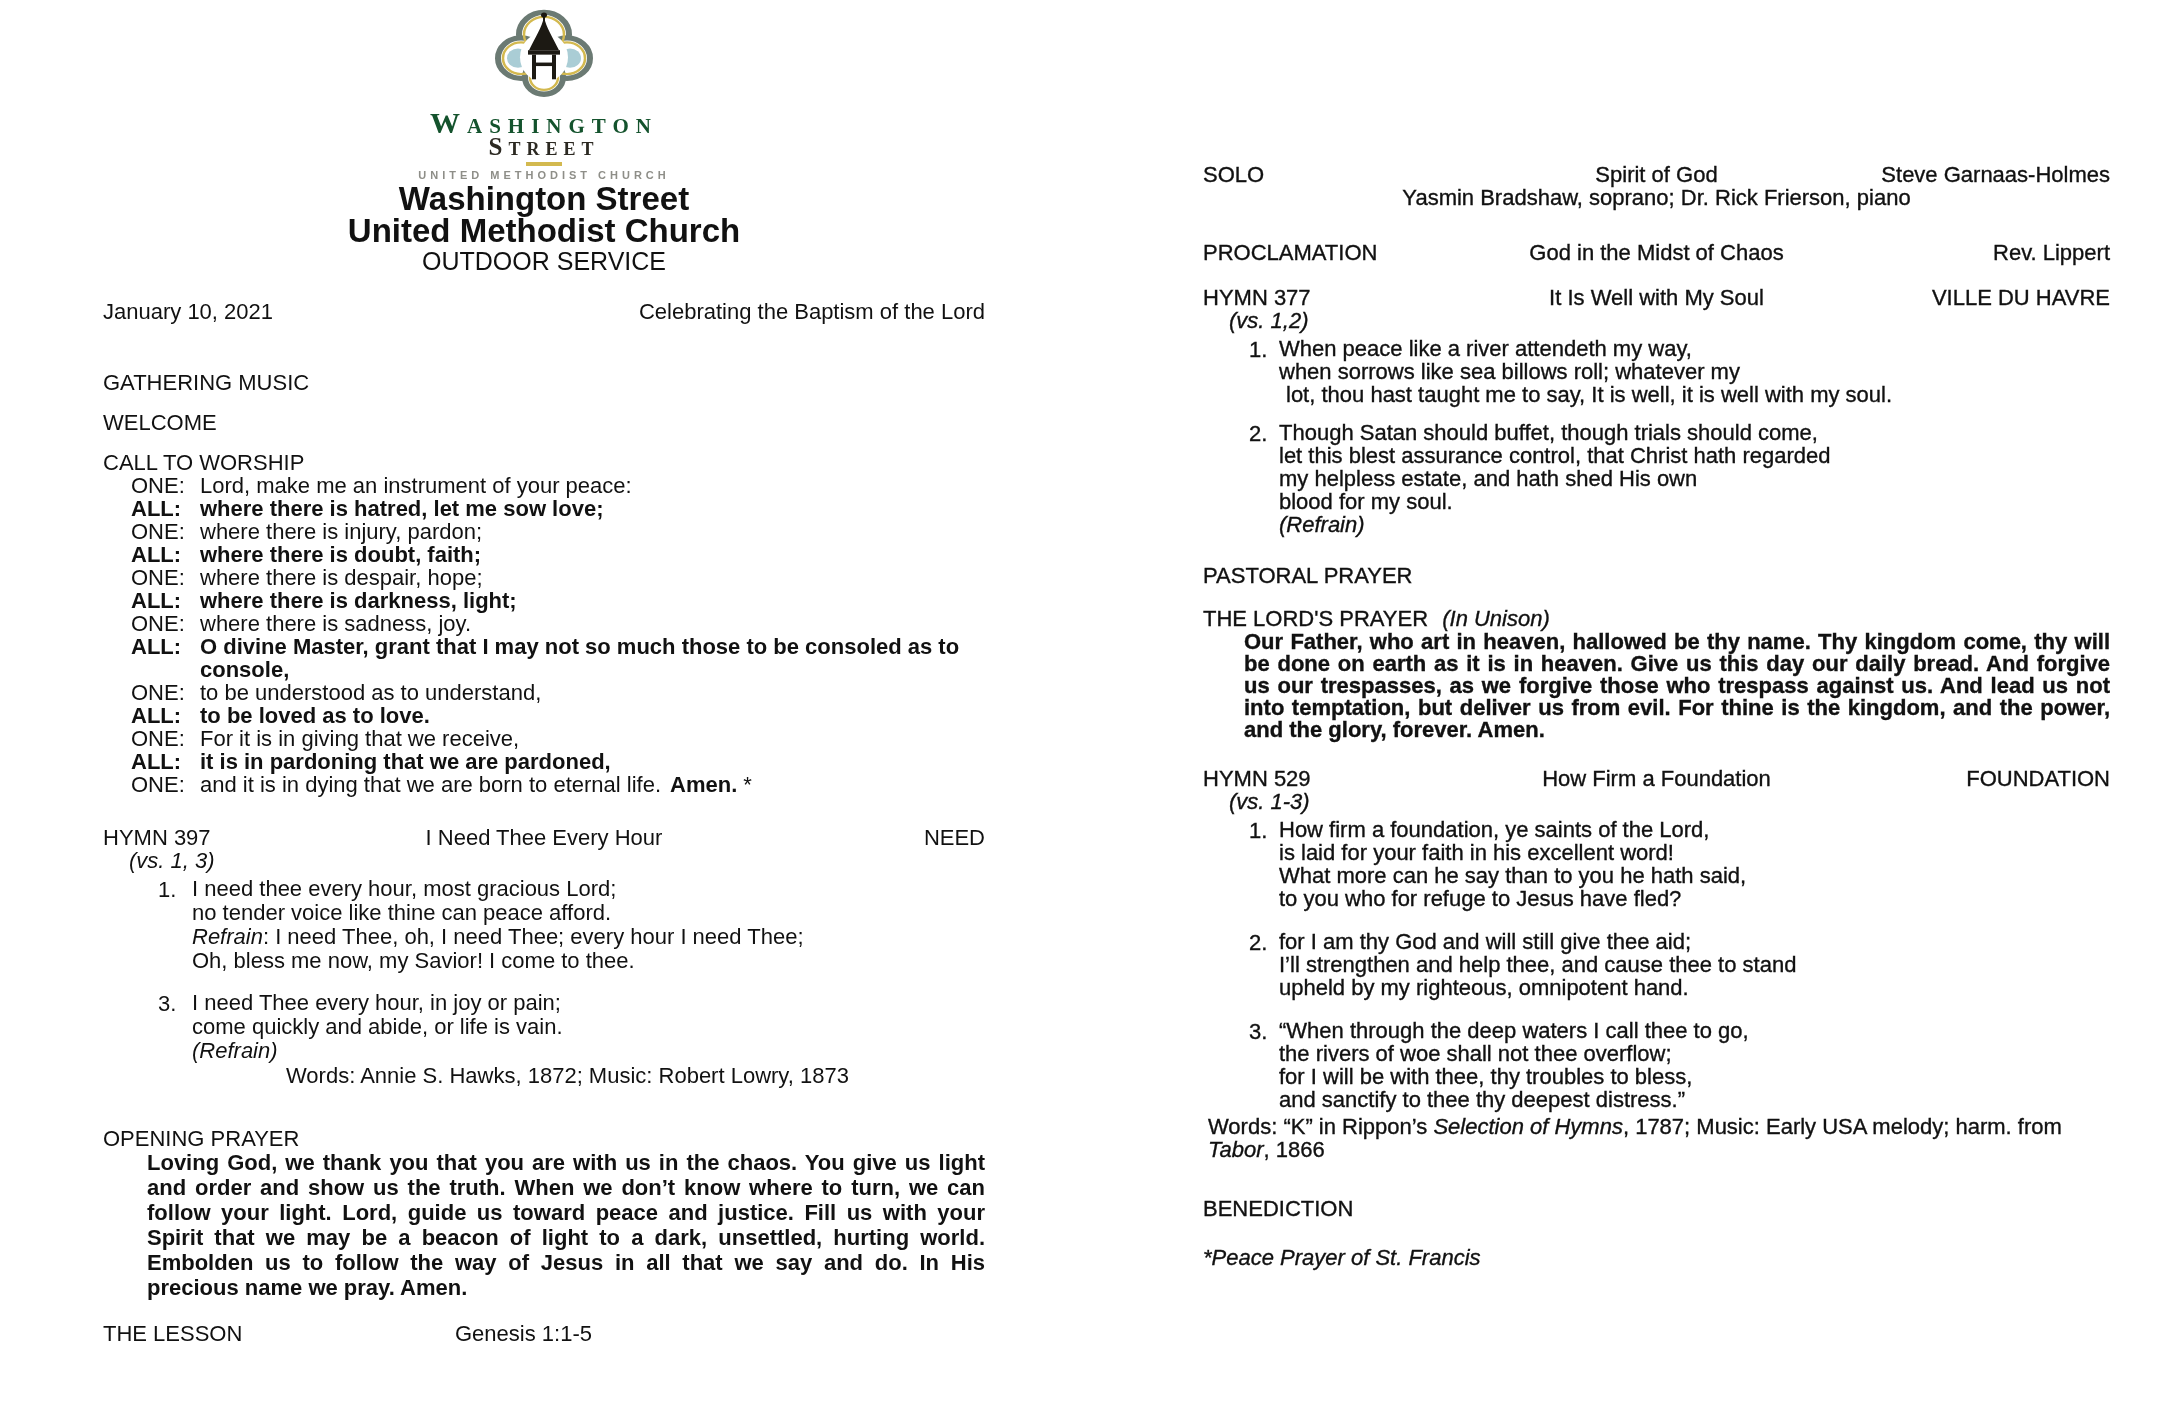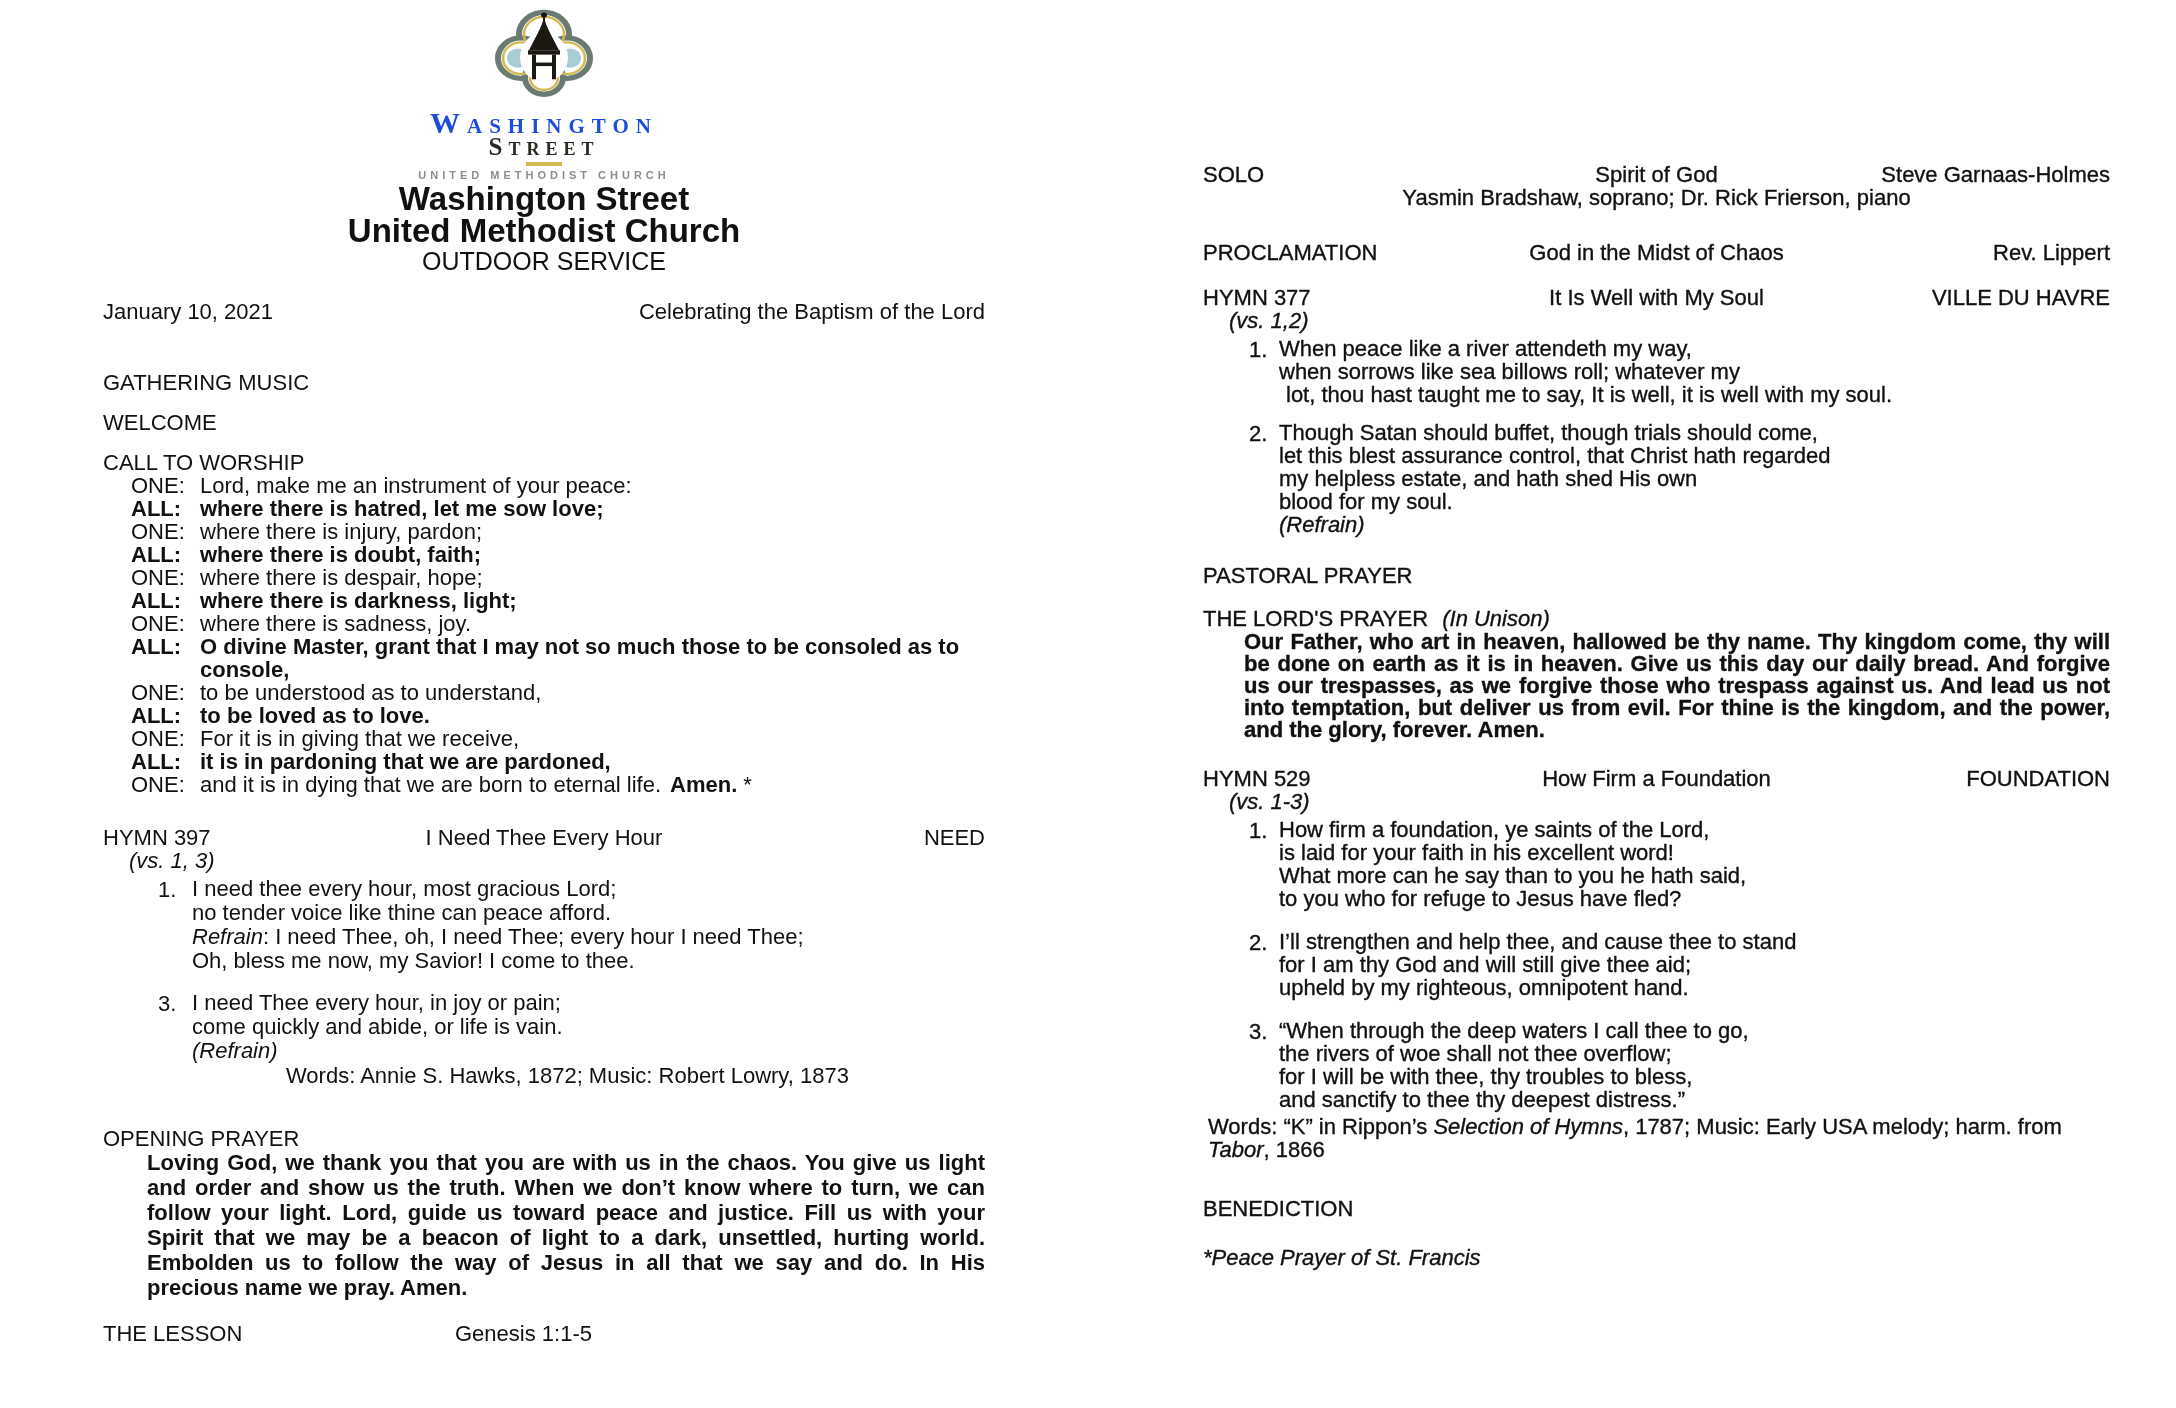--- a/index.html
+++ b/index.html
@@ -8,21 +8,21 @@
     font-family:"Liberation Sans","DejaVu Sans",sans-serif;
     font-size:22px; color:#111; overflow:hidden;
   }
   .col { position:absolute; top:0; }
   .col-left  { left:103px; width:882px; }
   .col-right { left:1203px; width:907px; -webkit-text-stroke:0.35px #111; }
 
   
   .logo-block { text-align:center; margin-top:8px; }
   .logo-name1 { font-family:"Liberation Serif","DejaVu Serif",serif; font-variant:small-caps;
-                font-size:30px; font-weight:600; letter-spacing:7px; color:#1d4ed8; line-height:26px; }
+                font-size:30px; font-weight:600; letter-spacing:7px; color:#14532d; line-height:26px; }
   .logo-name2 { font-family:"Liberation Serif","DejaVu Serif",serif; font-variant:small-caps;
                 font-size:25px; font-weight:600; letter-spacing:6px; color:#2c2922; line-height:22px; }
   .logo-dash  { width:36px; height:4px; background:#d3b94f; margin:4px auto 3px auto; }
   .logo-tagline { font-size:11px; font-weight:bold; letter-spacing:4px; color:#8e8e88; line-height:13px; }
   .masthead { text-align:center; font-weight:bold; font-size:33px; line-height:30px; margin-top:2px; }
   .masthead-sub { text-align:center; font-size:25px; line-height:26px; margin-top:2px; }
 
   .date-row { display:flex; justify-content:space-between; margin-top:26px; line-height:23px; }
 
   .sect { line-height:23px; }
@@ -268,22 +268,22 @@
       <div class="vline">How firm a foundation, ye saints of the Lord,</div>
       <div class="vline">is laid for your faith in his excellent word!</div>
       <div class="vline">What more can he say than to you he hath said,</div>
       <div class="vline">to you who for refuge to Jesus have fled?</div>
     </div>
   </div>
 
   <div class="verse" style="margin-top:20px">
     <span class="vnum">2.</span>
     <div class="vlines">
+      <div class="vline">for I am thy God and will still give thee aid;</div>
       <div class="vline">I’ll strengthen and help thee, and cause thee to stand</div>
-      <div class="vline">for I am thy God and will still give thee aid;</div>
       <div class="vline">upheld by my righteous, omnipotent hand.</div>
     </div>
   </div>
 
   <div class="verse" style="margin-top:20px">
     <span class="vnum">3.</span>
     <div class="vlines">
       <div class="vline">“When through the deep waters I call thee to go,</div>
       <div class="vline">the rivers of woe shall not thee overflow;</div>
       <div class="vline">for I will be with thee, thy troubles to bless,</div>

